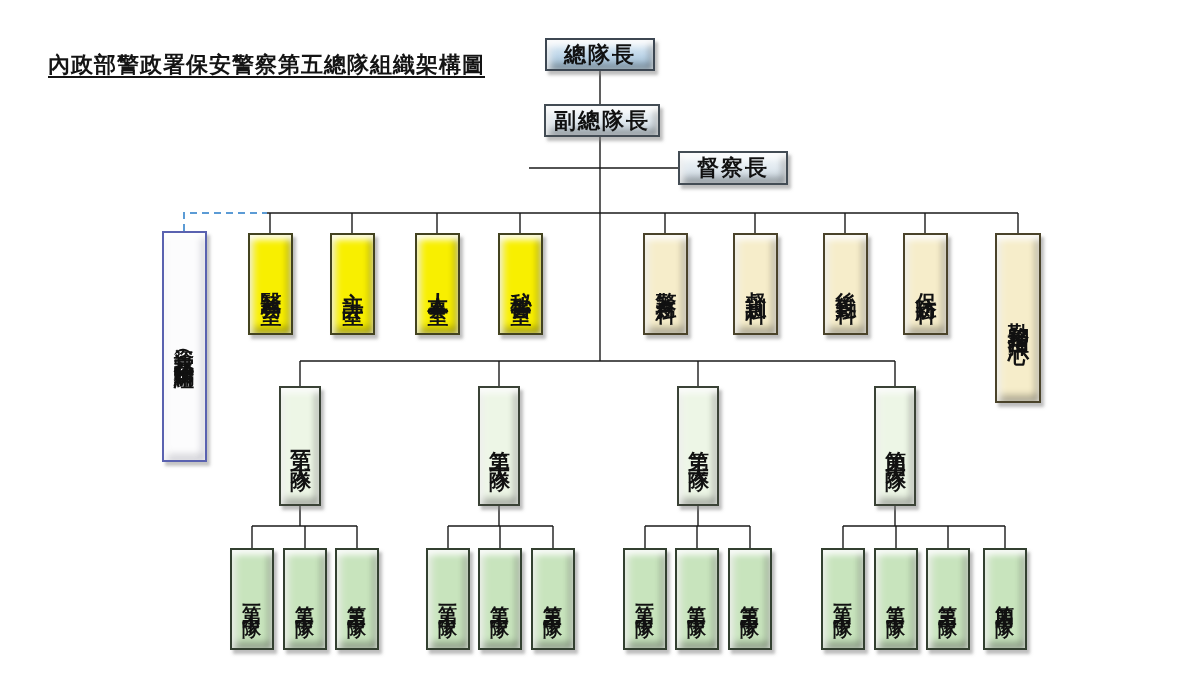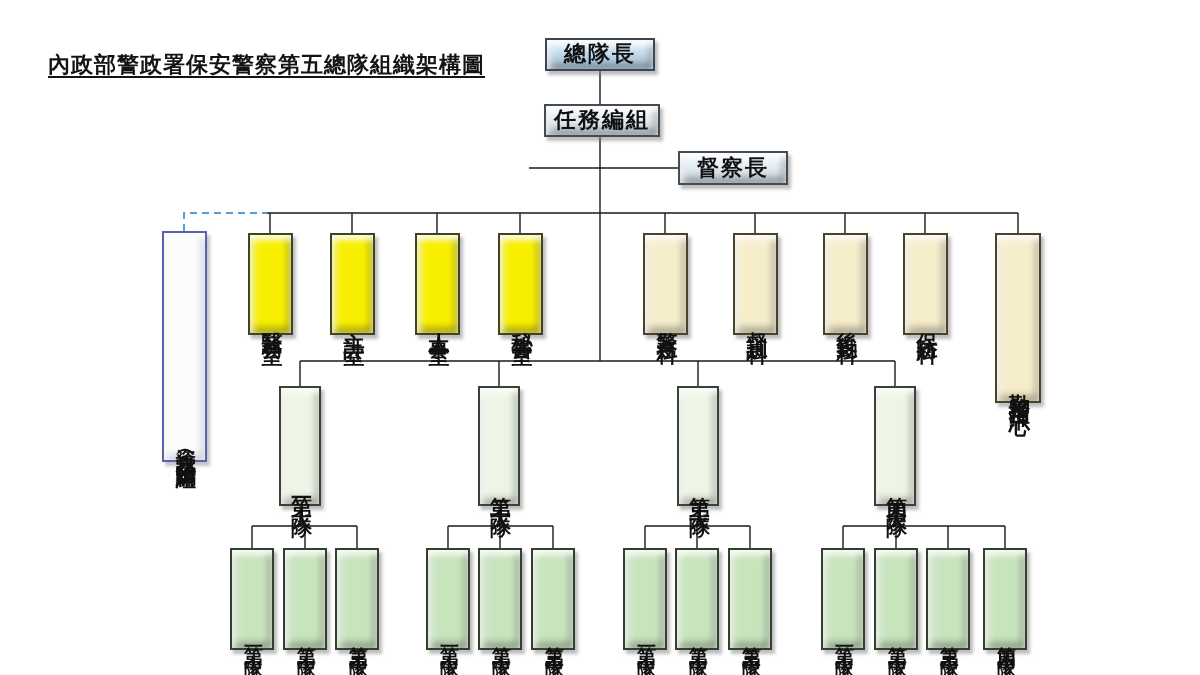--- a/index.html
+++ b/index.html
@@ -1,30 +1,30 @@
 <!DOCTYPE html>
 <html><head>
 <meta charset="utf-8">
 <style>
   html,body{margin:0;padding:0;background:#ffffff;}
   #stage{
     position:relative;width:1200px;height:675px;overflow:hidden;background:#ffffff;
-    font-family:Liberation Mono, monospace;color:#111;
+    font-family:Liberation Serif, serif;color:#111;
   }
   #stage svg.wires{position:absolute;left:0;top:0;width:1200px;height:675px;}
 
   .page-title{
     position:absolute;left:48px;top:50px;margin:0;
     font-size:22px;font-weight:bold;letter-spacing:1px;color:#141414;
     text-decoration:underline;text-underline-offset:4px;
   }
 
   .box{
     position:absolute;box-sizing:border-box;
-    display:flex;align-items:flex-end;justify-content:center;
+    display:flex;align-items:center;justify-content:center;
     border:2px solid #3d4144;
     box-shadow:
       3px 4px 3px rgba(125,125,125,.5),
       inset 0 5px 6px rgba(255,255,255,.88),
       inset 5px 0 6px rgba(255,255,255,.5),
       inset 0 -6px 7px rgba(0,0,0,.28),
       inset -5px 0 6px rgba(0,0,0,.16);
     font-weight:bold;text-align:center;
   }
   .box.h{font-size:22px;letter-spacing:2px;white-space:nowrap;}
@@ -102,21 +102,21 @@
 
     <polyline points="184,231 184,213 267,213" stroke="#5b9bd5" stroke-width="2" stroke-dasharray="7,5" fill="none"></polyline>
   </svg>
 
   <h1 class="page-title">內政部警政署保安警察第五總隊組織架構圖</h1>
 
   <div class="box h c-blue" style="left:545px;top:38px;width:110px;height:33px">
     <span>總隊長</span>
   </div>
   <div class="box h c-steel" style="left:544px;top:104px;width:116px;height:33px">
-    <span>任務編組</span>
+    <span>副總隊長</span>
   </div>
   <div class="box h c-steel" style="left:678px;top:151px;width:110px;height:34px">
     <span>督察長</span>
   </div>
 
   <div class="box v xtight c-white" style="left:162px;top:231px;width:45px;height:231px">
     <span>資訊室（任務編組）</span>
   </div>
 
   <div class="box v c-yellow" style="left:248px;top:233px;width:45px;height:102px">

